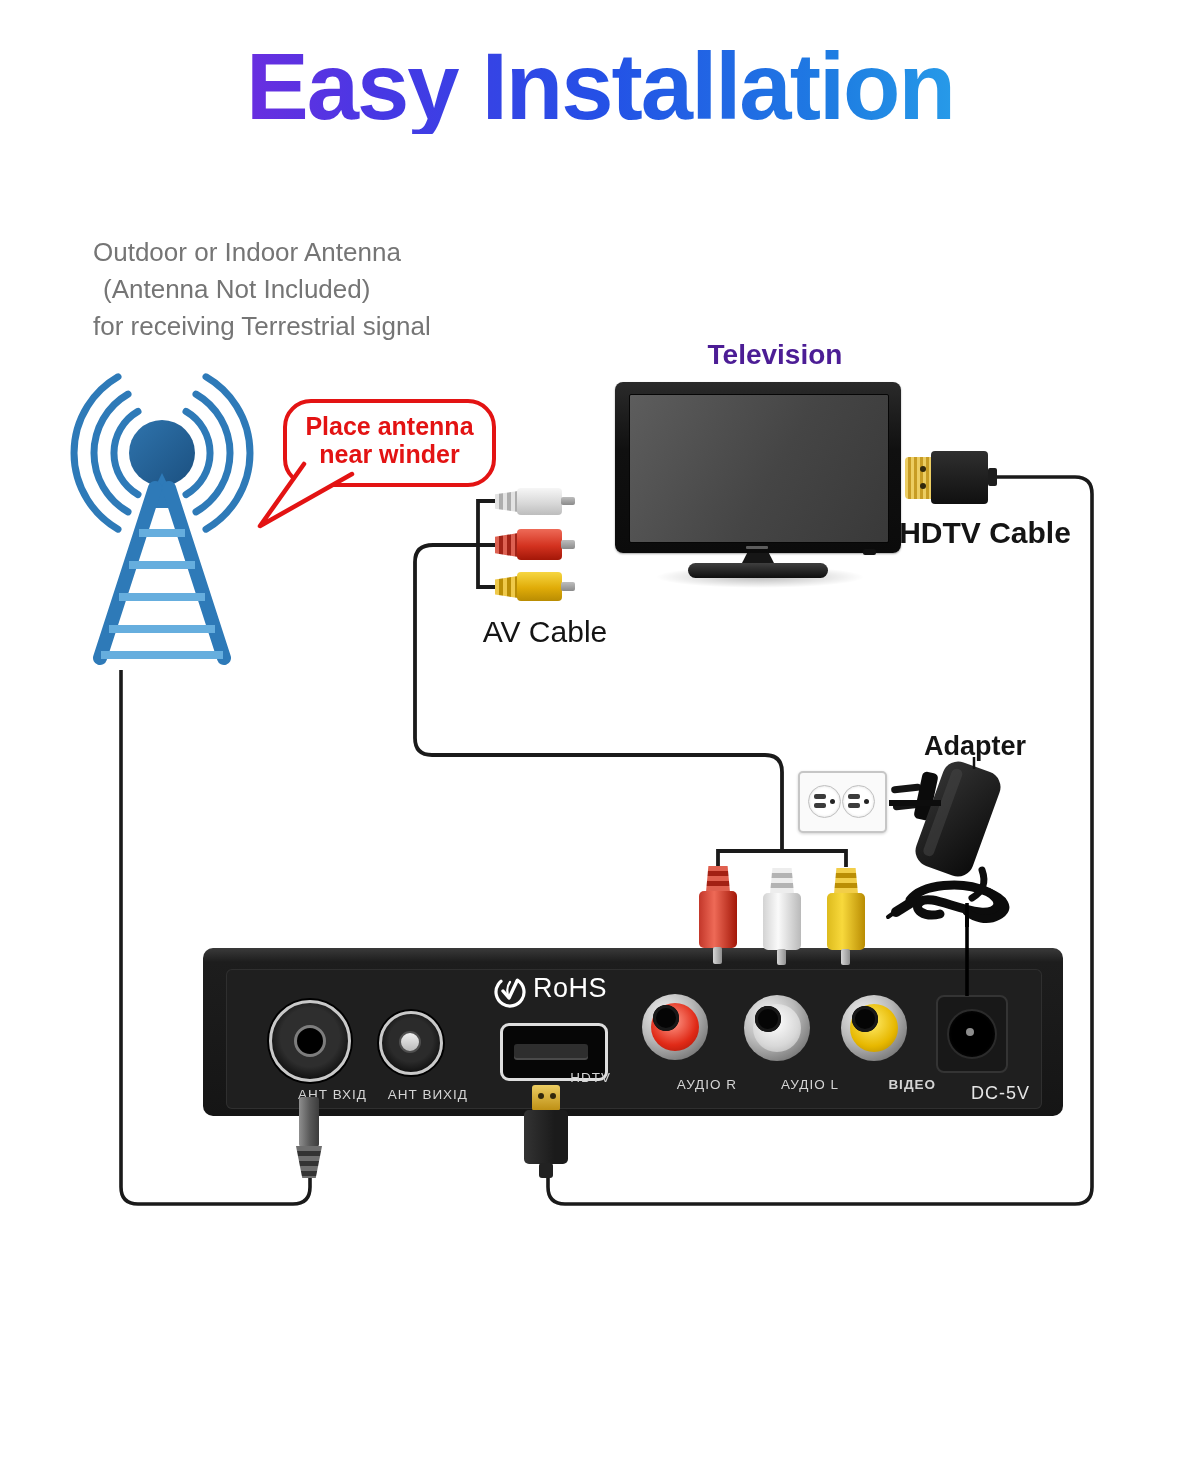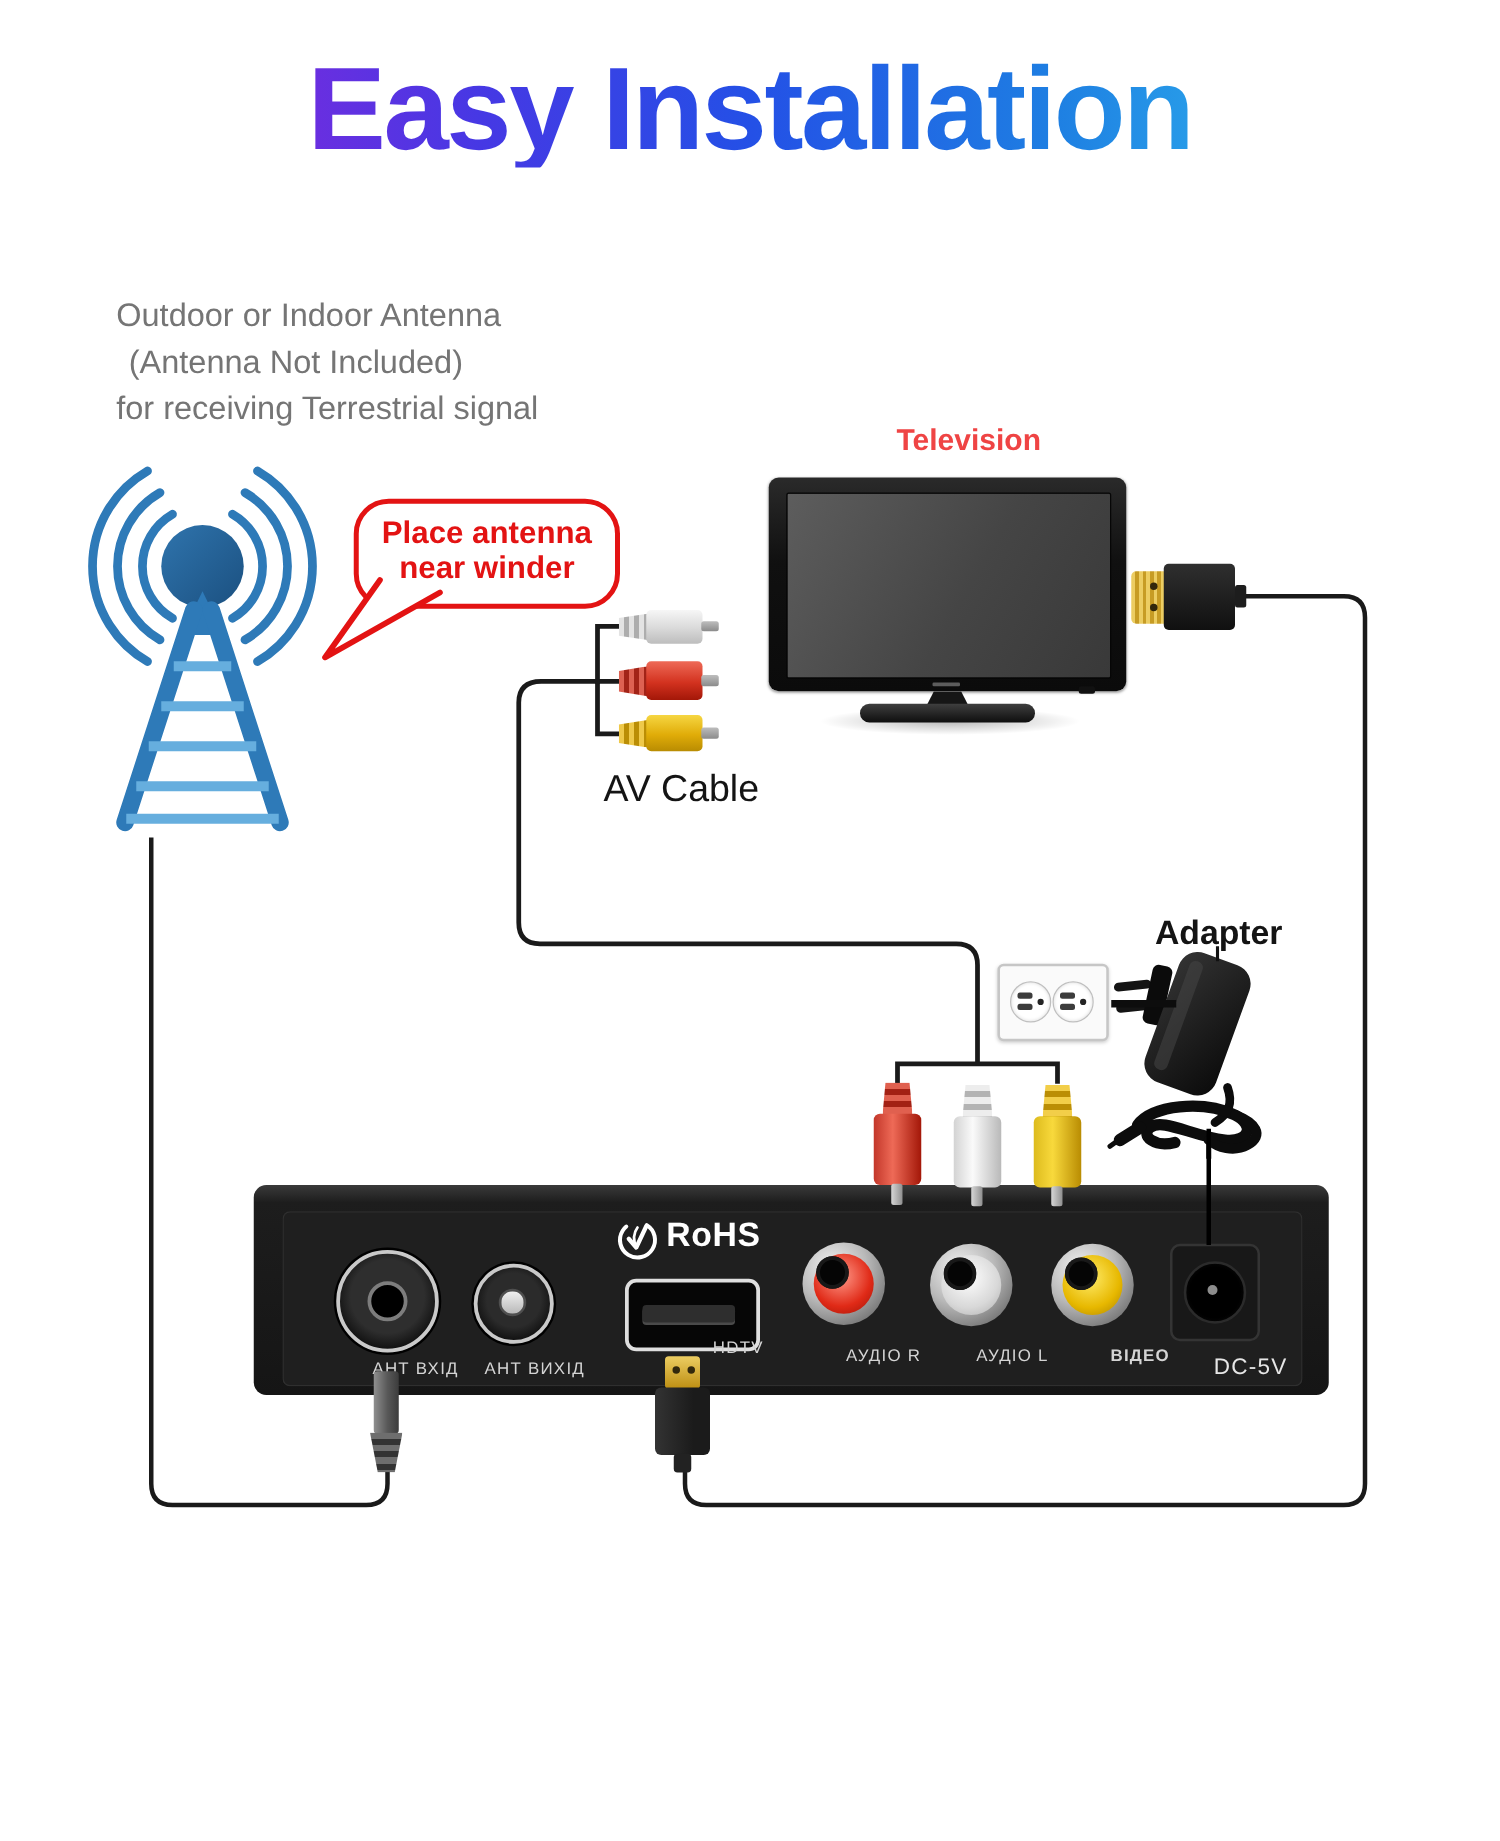--- a/index.html
+++ b/index.html
@@ -18,21 +18,21 @@
   
   #note{left:75px;top:234px;width:480px;font-size:26px;line-height:37px;color:#757575;margin-left:18px;}
   #note-l3{margin-left:10px;}
 
   
   #bubble{left:283px;top:399px;width:205px;height:71px;border:4px solid #e31313;border-radius:28px;
     text-align:center;color:#e31313;font-size:25px;line-height:28px;font-weight:600;padding-top:9px;z-index:4;background:#fff;}
   #bubble-tail{left:252px;top:458px;width:110px;height:78px;z-index:5;}
 
   
-  #tv-label{left:675px;top:339px;width:200px;text-align:center;font-size:24px;font-weight:bold;color:#ef4444;}
+  #tv-label{left:675px;top:339px;width:200px;text-align:center;font-size:28px;font-weight:bold;color:#4c1d95;}
   #tv-shadow{left:655px;top:566px;width:210px;height:22px;border-radius:50%;
     background:radial-gradient(ellipse at center,rgba(0,0,0,0.28) 0%,rgba(0,0,0,0) 70%);}
   #tv-bezel{left:615px;top:382px;width:286px;height:171px;border-radius:8px;
     background:linear-gradient(180deg,#2a2a2a 0%,#101010 40%,#0b0b0b 100%);box-shadow:0 1px 2px rgba(0,0,0,.35);z-index:2;}
   #tv-screen{left:629px;top:394px;width:258px;height:147px;border-radius:2px;
     background:linear-gradient(120deg,#5d5d5d 0%,#454545 55%,#393939 100%);border:1px solid #060606;z-index:2;}
   #tv-brand{left:746px;top:546px;width:22px;height:3px;background:#5c5c5c;border-radius:1px;z-index:3;}
   #tv-nub{left:863px;top:549px;width:13px;height:6px;background:#111;border-radius:2px;z-index:3;}
   #tv-neck{left:741px;top:553px;width:34px;height:12px;background:#161616;
     clip-path:polygon(18% 0,82% 0,100% 100%,0 100%);z-index:2;}
@@ -77,21 +77,21 @@
   
   #adapter-label{left:905px;top:731px;width:140px;text-align:center;font-size:27px;font-weight:bold;color:#141414;}
   #adapter-svg{left:882px;top:752px;width:165px;height:175px;z-index:2;}
 
   
   #stb{left:203px;top:948px;width:860px;height:168px;border-radius:10px;
     background:linear-gradient(180deg,#3a3a3a 0px,#1d1d1d 14px,#151515 100%);z-index:2;}
   #stb-face{left:226px;top:969px;width:816px;height:140px;border-radius:6px;background:#1f1f1f;
     box-shadow:inset 0 0 0 1px #2f2f2f;z-index:2;}
   #rohs-icon{left:491px;top:972px;width:38px;height:38px;z-index:3;}
-  #rohs-text{left:533px;top:973px;font-size:27px;font-weight:bold;color:#fff;letter-spacing:.5px;z-index:3;}
+  #rohs-text{left:533px;top:973px;font-size:27px;font-weight:normal;color:#fff;letter-spacing:.5px;z-index:3;}
 
   #coax-in{left:269px;top:1000px;width:76px;height:76px;border-radius:50%;border:3px solid #c9c9c9;
     background:radial-gradient(circle at 50% 45%,#2e2e2e 0 52%,#0a0a0a 80%);box-shadow:0 0 0 2px #000;z-index:3;}
   #coax-in-hole{left:294px;top:1025px;width:26px;height:26px;border-radius:50%;background:#000;border:3px solid #7d7d7d;z-index:3;}
   #coax-out{left:379px;top:1011px;width:58px;height:58px;border-radius:50%;border:3px solid #c9c9c9;
     background:radial-gradient(circle at 50% 45%,#2b2b2b 0 50%,#0c0c0c 80%);box-shadow:0 0 0 2px #000;z-index:3;}
   #coax-out-pin{left:399px;top:1031px;width:18px;height:18px;border-radius:50%;border:2px solid #4f4f4f;
     background:linear-gradient(180deg,#f0f0f0,#b9b9b9);z-index:3;}
 
   #hdmi-port{left:500px;top:1023px;width:102px;height:52px;background:#060606;border:3px solid #dedede;border-radius:9px;z-index:3;}
@@ -216,20 +216,21 @@
   <div id="tv-brand" class="abs"></div>
   <div id="tv-nub" class="abs"></div>
   <div id="tv-neck" class="abs"></div>
   <div id="tv-base" class="abs"></div>
 
   <div id="hdmi-tv-gold" class="abs"></div>
   <div id="hdmi-tv-d1" class="abs hdmi-dot"></div>
   <div id="hdmi-tv-d2" class="abs hdmi-dot"></div>
   <div id="hdmi-tv-body" class="abs"></div>
   <div id="hdmi-tv-tail" class="abs"></div>
+  <div id="hdtv-label" class="abs">HDTV Cable</div>
 
   <div id="avw-ribs" class="ribs"></div>
   <div id="avw-body" class="avbody"></div>
   <div id="avw-pin" class="avpin"></div>
   <div id="avr-ribs" class="ribs"></div>
   <div id="avr-body" class="avbody"></div>
   <div id="avr-pin" class="avpin"></div>
   <div id="avy-ribs" class="ribs"></div>
   <div id="avy-body" class="avbody"></div>
   <div id="avy-pin" class="avpin"></div>

